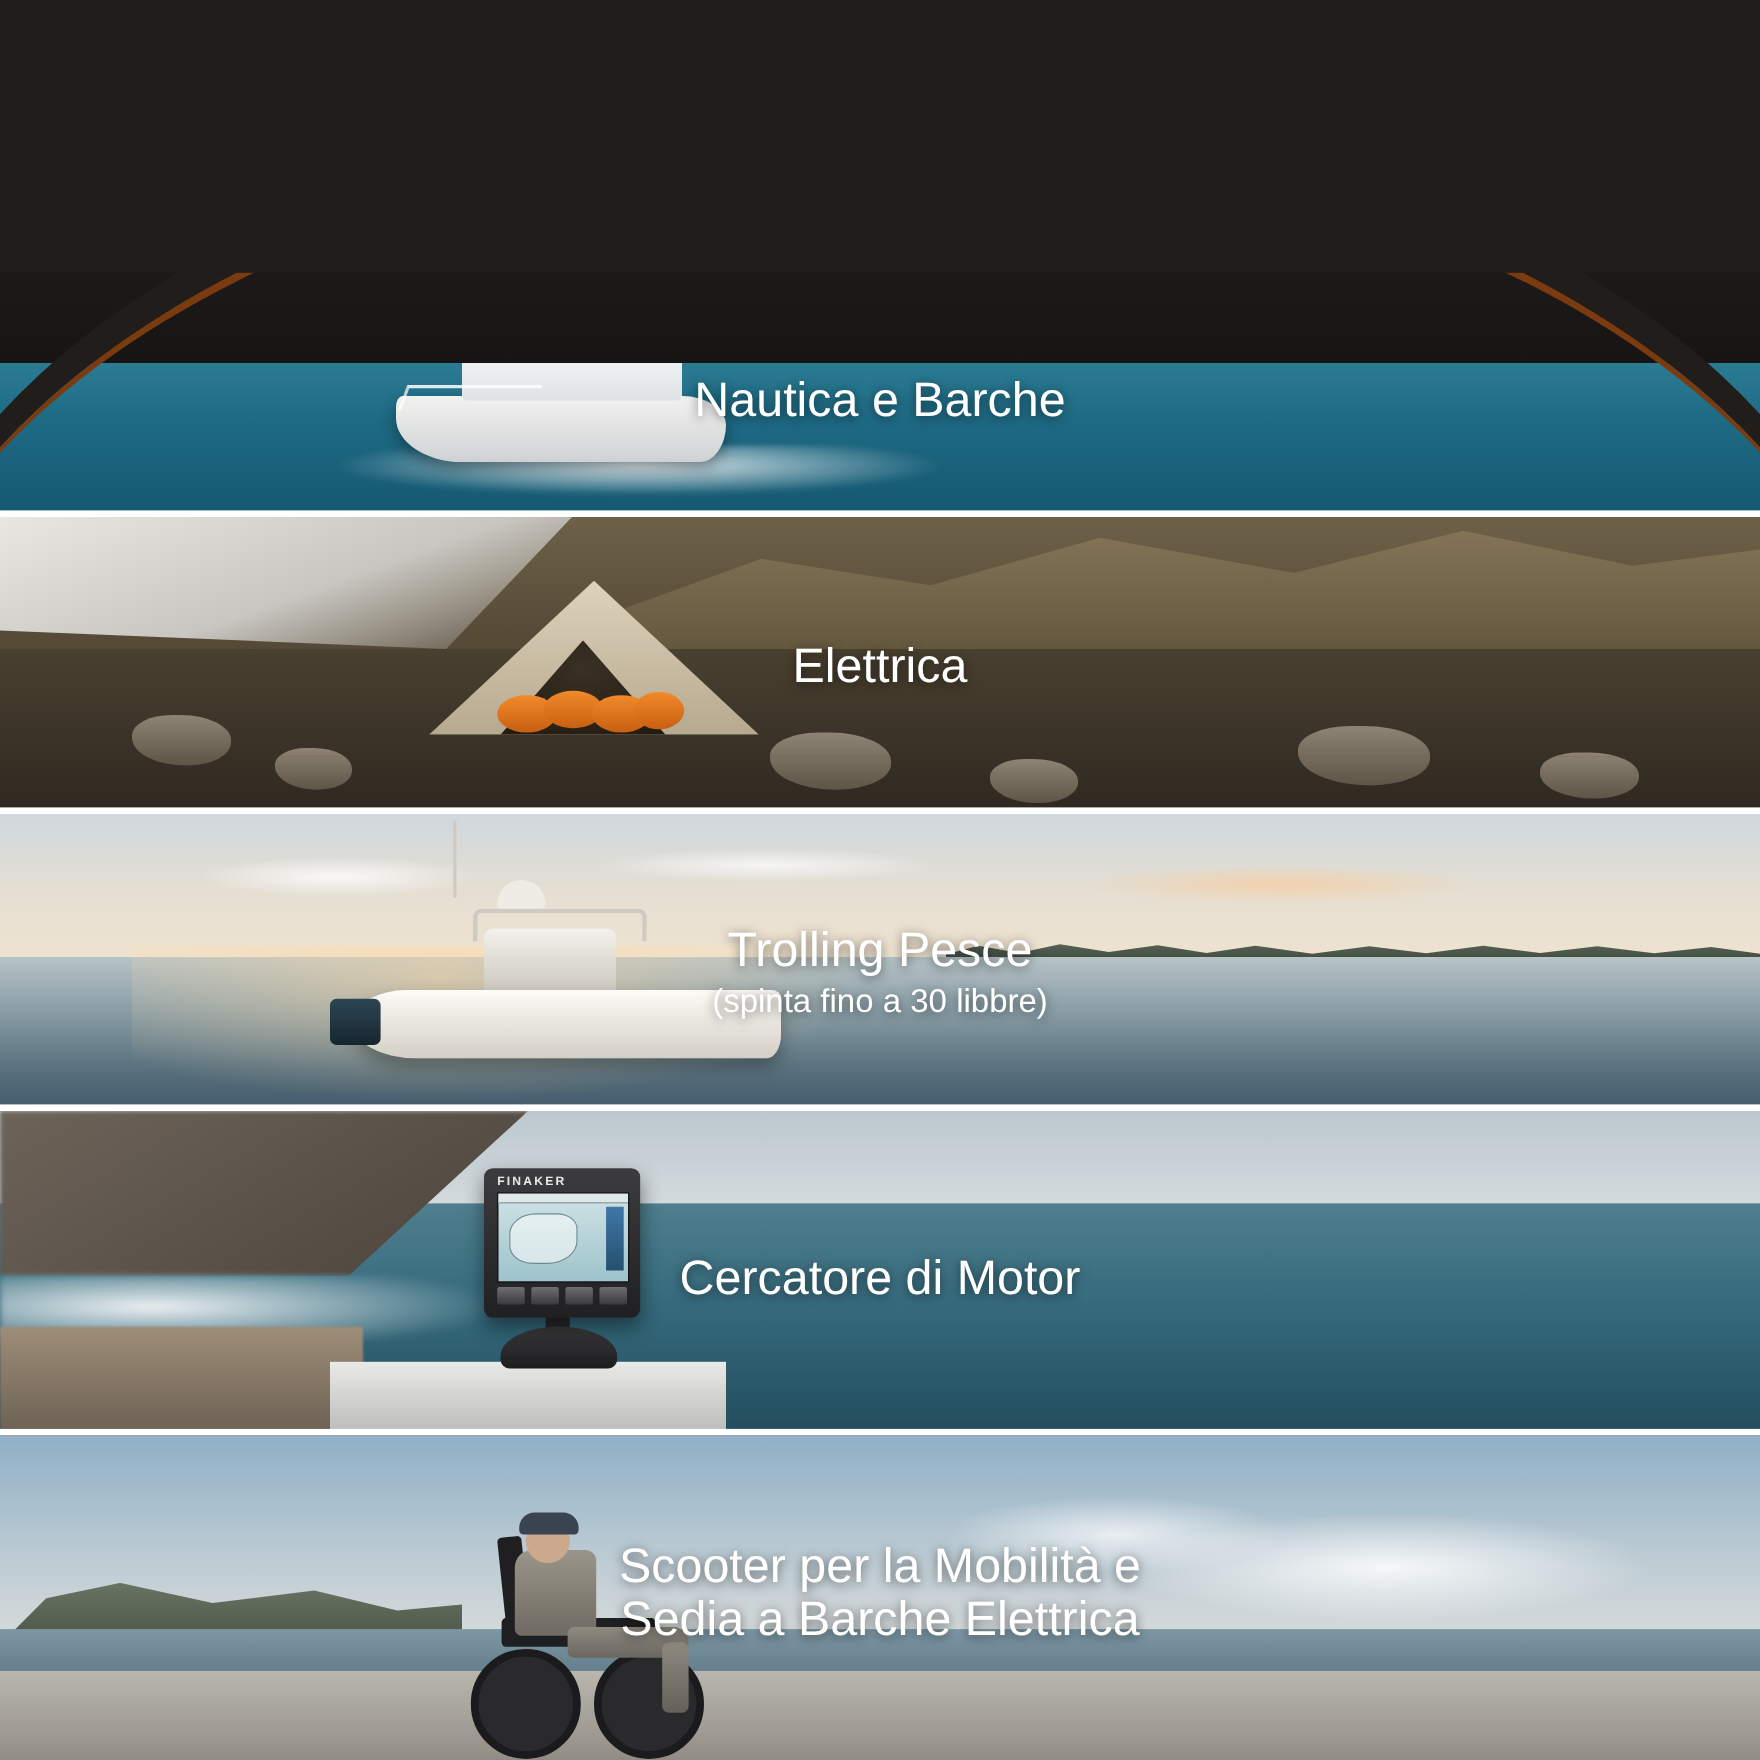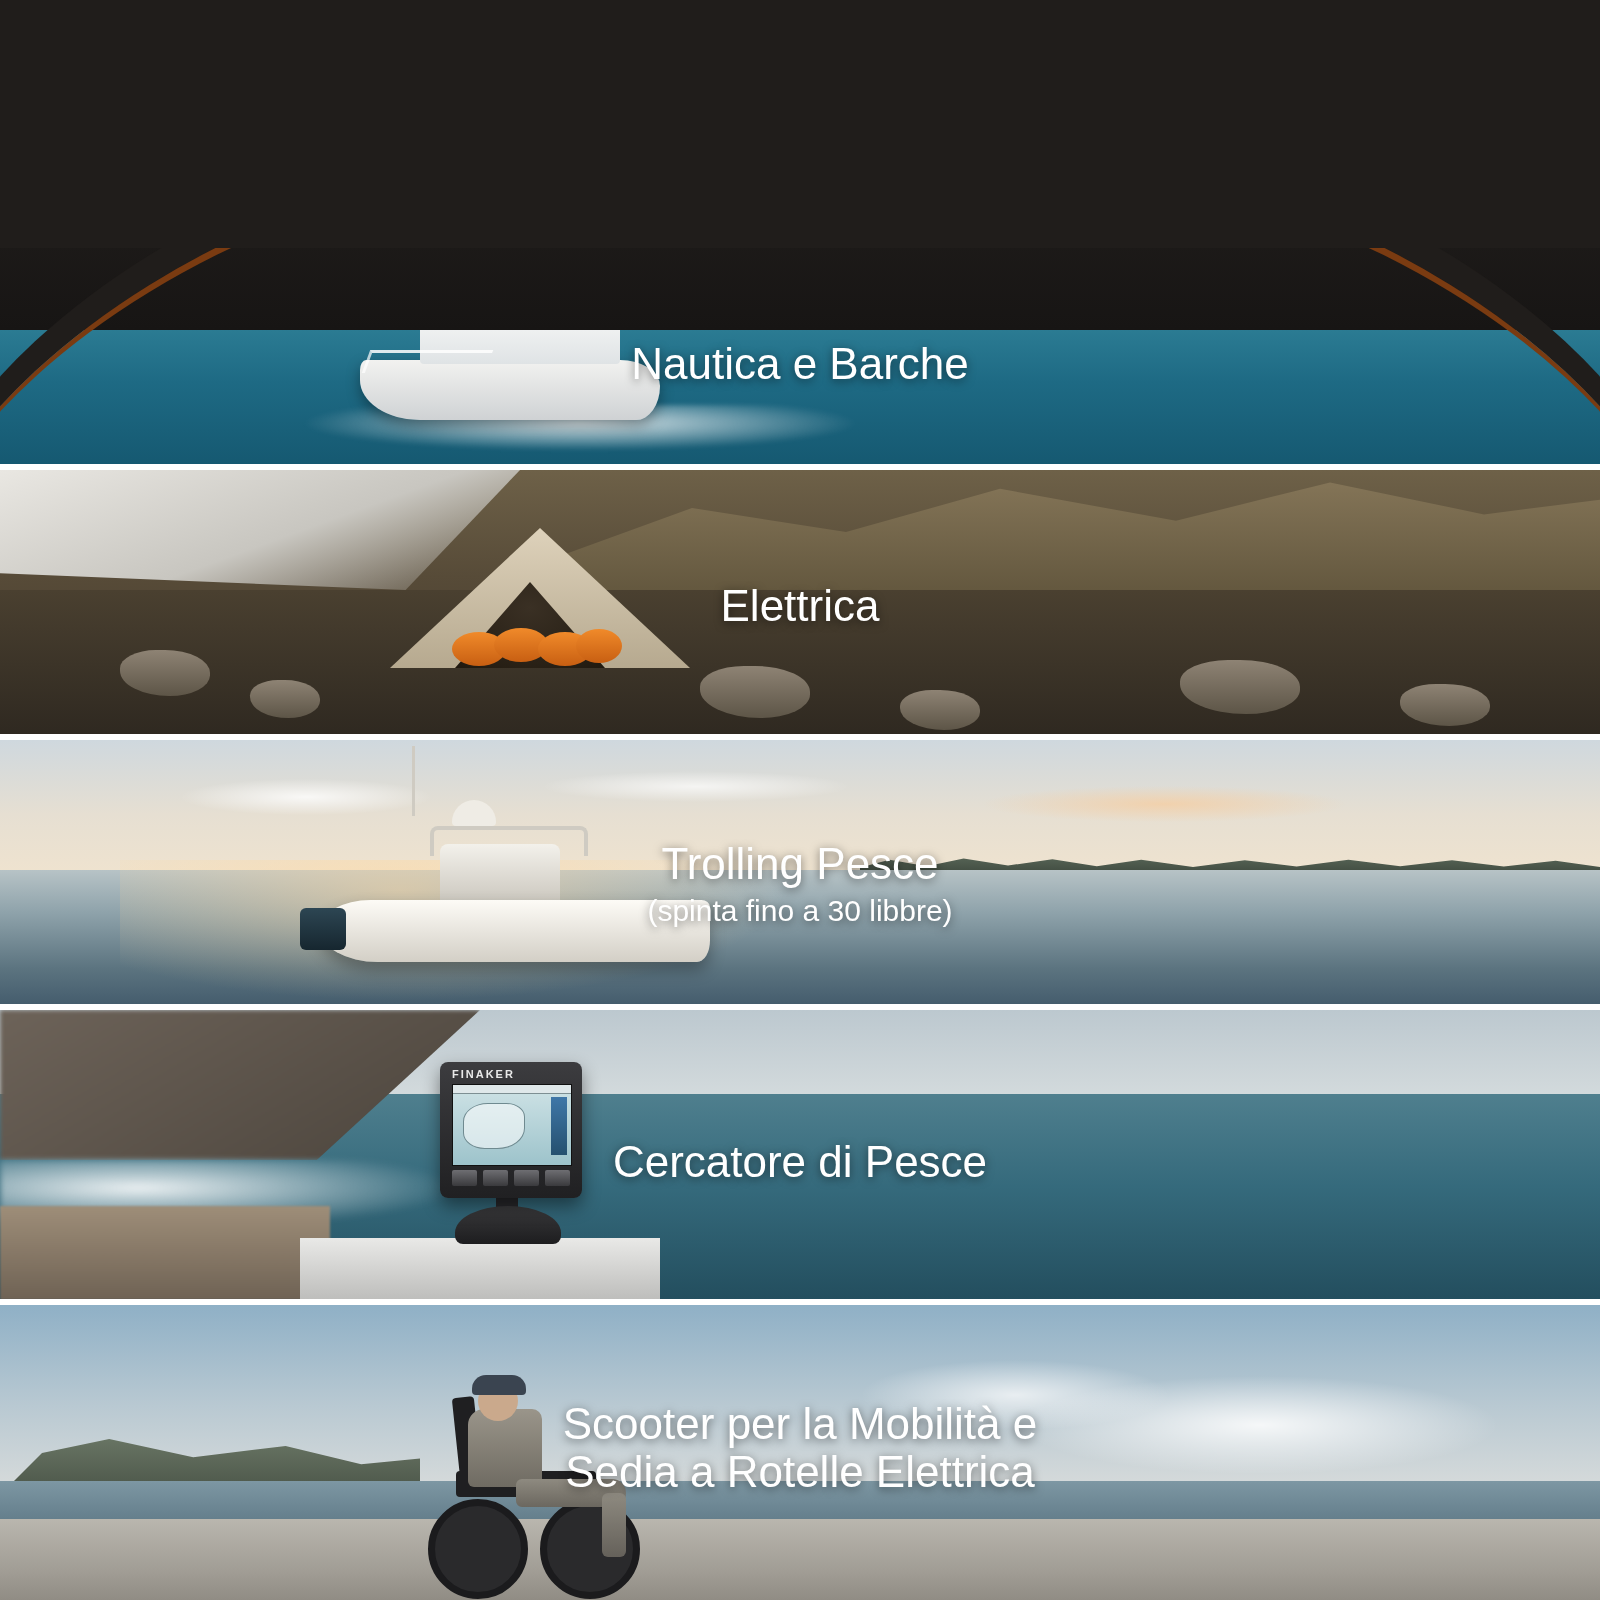--- a/index.html
+++ b/index.html
@@ -483,21 +483,21 @@
         <span class="col"></span>
       </div>
       <div class="p4-btns">
         <i></i>
         <i></i>
         <i></i>
         <i></i>
       </div>
     </div>
     <div class="caption" style="top:128px;">
-      <div class="cap-main">Cercatore di Pesce</div>
+      <div class="cap-main">Cercatore di Motor</div>
     </div>
   </div>
 
   <div class="panel" id="panel-5">
     <div class="scene">
       <div class="p5-sky"></div>
       <div class="p5-cloud"></div>
       <div class="p5-hill"></div>
       <div class="p5-water"></div>
       <div class="p5-ground"></div>
@@ -510,21 +510,21 @@
           <span class="torso"></span>
           <span class="head"></span>
           <span class="cap"></span>
           <span class="legs"></span>
           <span class="shin"></span>
         </span>
       </div>
     </div>
     <div class="caption" style="top:95px;">
       <div class="cap-main">Scooter per la Mobilità e</div>
-      <div class="cap-main">Sedia a Rotelle Elettrica</div>
+      <div class="cap-main">Sedia a Barche Elettrica</div>
     </div>
   </div>
 
   <div class="gap" style="top:464px;"></div>
   <div class="gap" style="top:734px;"></div>
   <div class="gap" style="top:1004px;"></div>
   <div class="gap" style="top:1299px;"></div>
 
   <div class="header">
     <div class="header-title">PERFETTO PER MOLTE APPLICAZIONI</div>

